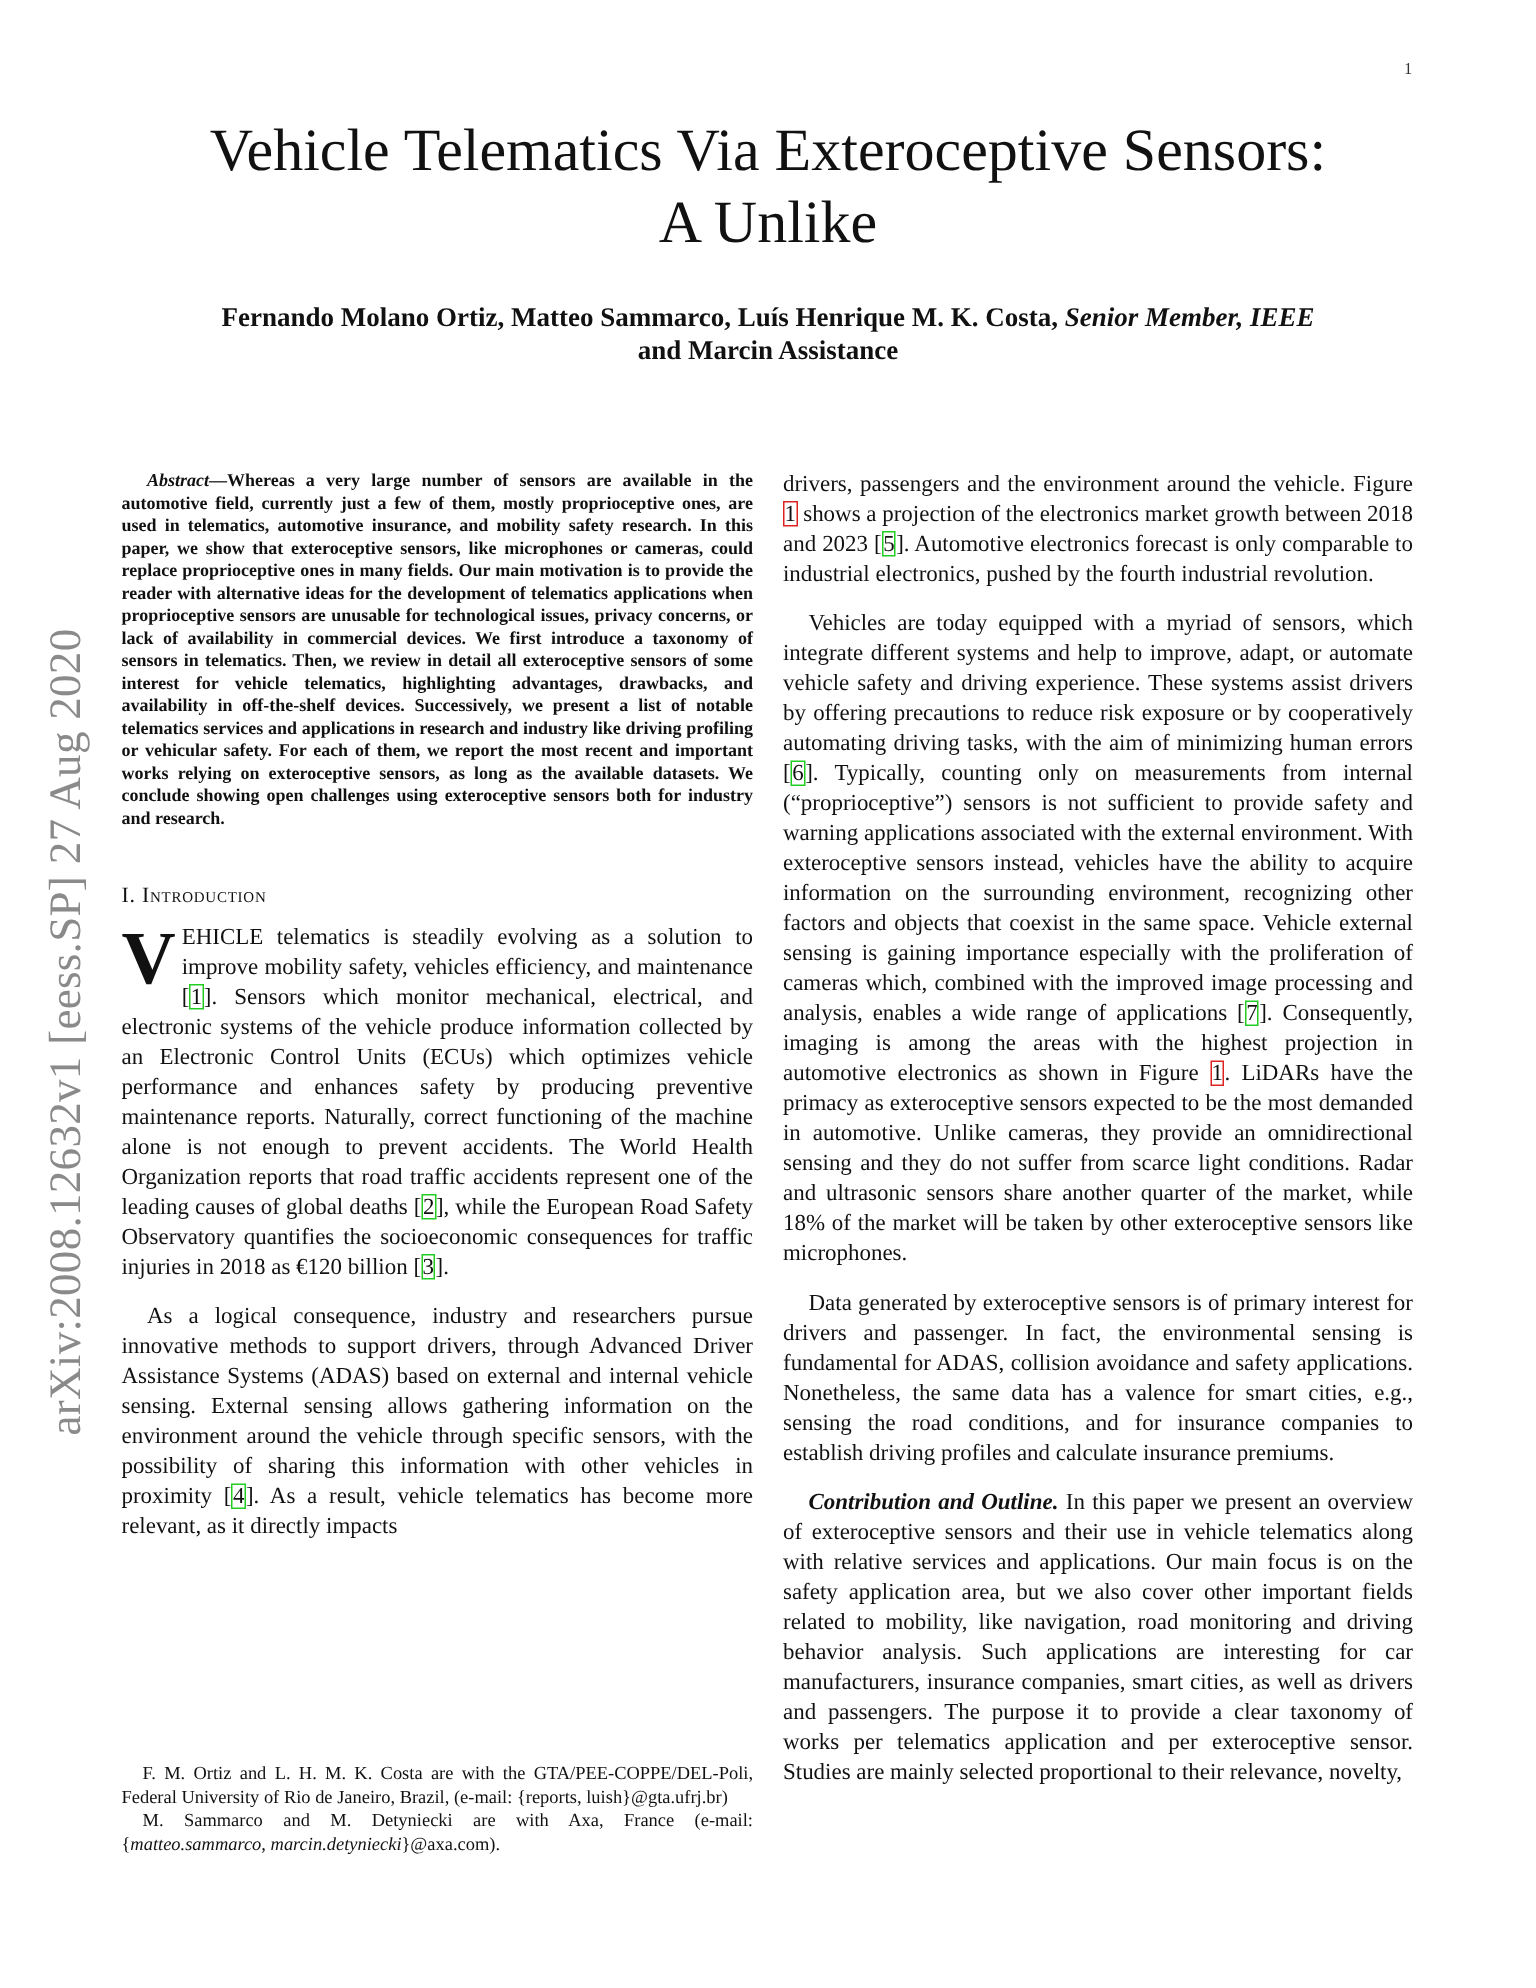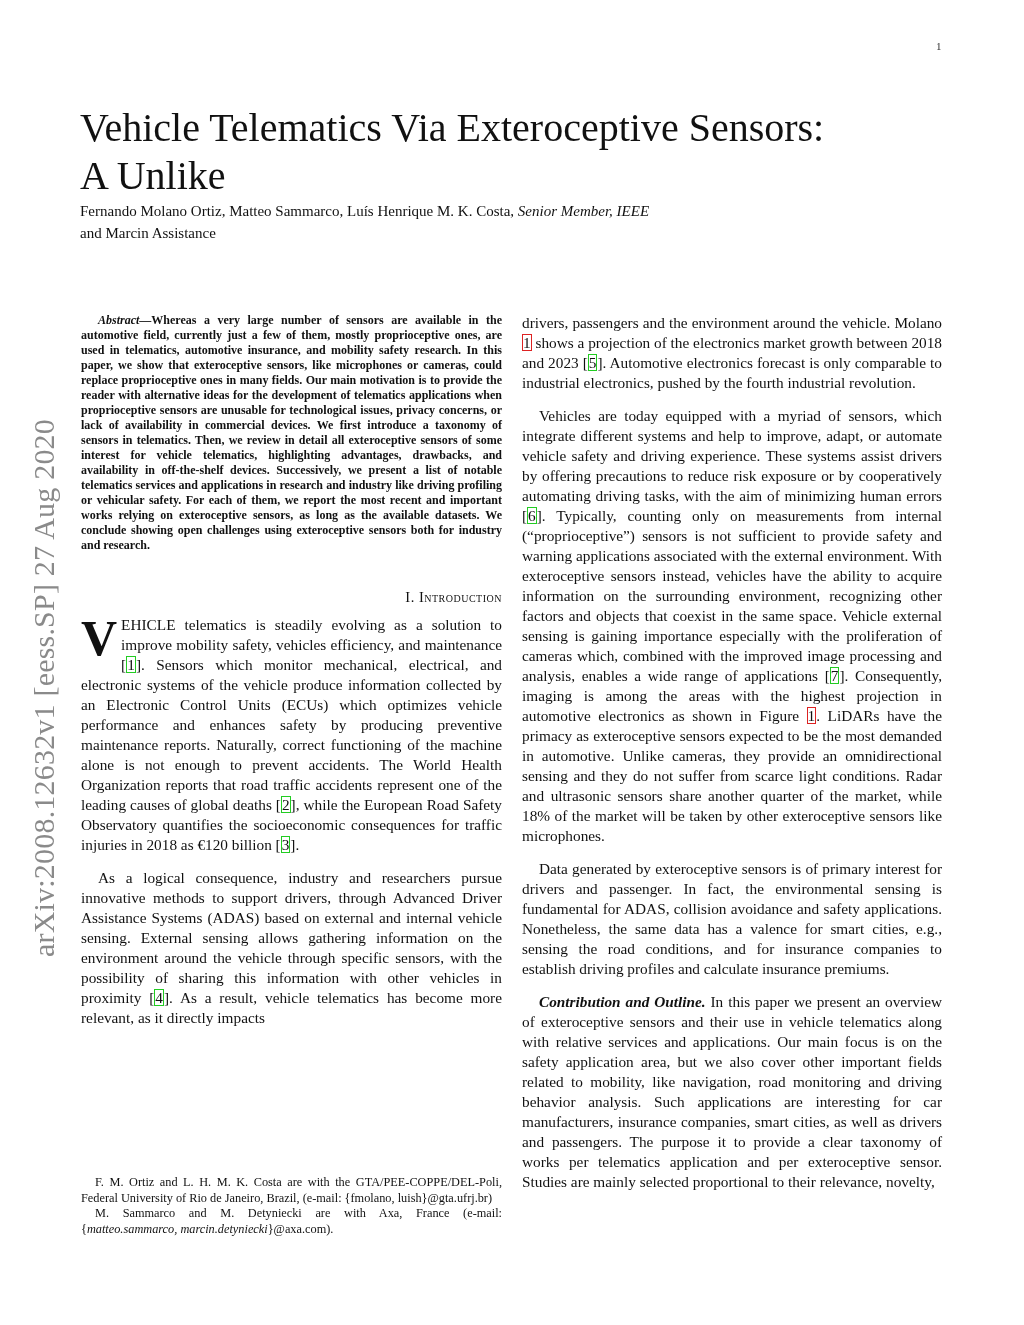--- a/index.html
+++ b/index.html
@@ -8,35 +8,35 @@
       font-family: "Liberation Serif", "DejaVu Serif", serif; color: #111;
     }
     .page-num { position: absolute; top: 40px; left: 936px; font-size: 11px; color: #333; }
     .arxiv {
       position: absolute; left: 24px; top: 345px; width: 612px; height: 40px;
       transform-origin: 0 0; transform: translate(0, 612px) rotate(-90deg);
       font-size: 30px; color: #8a8a8a; white-space: nowrap; letter-spacing: 0.2px;
       line-height: 40px;
     }
     .title {
-      position: absolute; top: 104px; left: 80px; width: 864px; text-align: left;
+      position: absolute; top: 76px; left: 80px; width: 864px; text-align: center;
       font-size: 40px; line-height: 48px; font-weight: normal; margin: 0; color: #111;
     }
     .authors {
-      position: absolute; top: 200px; left: 80px; width: 864px; text-align: left;
-      font-size: 15px; line-height: 22px;
+      position: absolute; top: 200px; left: 80px; width: 864px; text-align: center;
+      font-size: 18px; line-height: 22px; font-weight: bold;
     }
     .authors i { font-style: italic; }
     .col { position: absolute; text-align: justify; }
     .col-left { left: 81px; top: 313px; width: 421px; }
     .col-right { left: 522px; top: 313px; width: 420px; }
     .abstract { font-weight: bold; font-size: 12px; line-height: 15px; text-indent: 17px; margin: 0 0 9px 0; }
     .abstract .lead { font-style: italic; font-weight: bold; }
     .section-head {
-      text-align: right; font-size: 14.5px; margin: 36px 0 9px 0; letter-spacing: 0.5px;
+      text-align: left; font-size: 14.5px; margin: 36px 0 9px 0; letter-spacing: 0.5px;
     }
     .section-head .sc { font-variant: small-caps; }
     .body-p { font-size: 15.3px; line-height: 20px; margin: 0; text-indent: 17px; }
     .body-p.noindent { text-indent: 0; }
     .body-p + .body-p { margin-top: 13px; }
     .para-gap { margin-top: 13px !important; }
     .dropcap {
       float: left; font-size: 50px; line-height: 40px; font-weight: bold;
       margin: 3px 4px 0 0; padding: 0;
     }
@@ -68,25 +68,25 @@
   <p class="abstract"><span class="lead">Abstract</span><span>—Whereas a very large number of sensors are available in the automotive field, currently just a few of them, mostly proprioceptive ones, are used in telematics, automotive insurance, and mobility safety research. In this paper, we show that exteroceptive sensors, like microphones or cameras, could replace proprioceptive ones in many fields. Our main motivation is to provide the reader with alternative ideas for the development of telematics applications when proprioceptive sensors are unusable for technological issues, privacy concerns, or lack of availability in commercial devices. We first introduce a taxonomy of sensors in telematics. Then, we review in detail all exteroceptive sensors of some interest for vehicle telematics, highlighting advantages, drawbacks, and availability in off-the-shelf devices. Successively, we present a list of notable telematics services and applications in research and industry like driving profiling or vehicular safety. For each of them, we report the most recent and important works relying on exteroceptive sensors, as long as the available datasets. We conclude showing open challenges using exteroceptive sensors both for industry and research.</span></p>
 
   <div class="section-head"><span>I. </span><span class="sc">Introduction</span></div>
 
   <p class="body-p noindent"><span class="dropcap">V</span><span>EHICLE telematics is steadily evolving as a solution to improve mobility safety, vehicles efficiency, and maintenance [</span><span class="cite-g">1</span><span>]. Sensors which monitor mechanical, electrical, and electronic systems of the vehicle produce information collected by an Electronic Control Units (ECUs) which optimizes vehicle performance and enhances safety by producing preventive maintenance reports. Naturally, correct functioning of the machine alone is not enough to prevent accidents. The World Health Organization reports that road traffic accidents represent one of the leading causes of global deaths [</span><span class="cite-g">2</span><span>], while the European Road Safety Observatory quantifies the socioeconomic consequences for traffic injuries in 2018 as €120 billion [</span><span class="cite-g">3</span><span>].</span></p>
 
   <p class="body-p"><span>As a logical consequence, industry and researchers pursue innovative methods to support drivers, through Advanced Driver Assistance Systems (ADAS) based on external and internal vehicle sensing. External sensing allows gathering information on the environment around the vehicle through specific sensors, with the possibility of sharing this information with other vehicles in proximity [</span><span class="cite-g">4</span><span>]. As a result, vehicle telematics has become more relevant, as it directly impacts</span></p>
 </div>
 
 <div class="footnotes">
-  <p>F. M. Ortiz and L. H. M. K. Costa are with the GTA/PEE-COPPE/DEL-Poli, Federal University of Rio de Janeiro, Brazil, (e-mail: {fmolano, luish}@gta.ufrj.br)</p>
+  <p>F. M. Ortiz and L. H. M. K. Costa are with the GTA/PEE-COPPE/DEL-Poli, Federal University of Rio de Janeiro, Brazil, (e-mail: {reports, luish}@gta.ufrj.br)</p>
   <p><span>M. Sammarco and M. Detyniecki are with Axa, France (e-mail: {</span><i>matteo.sammarco, marcin.detyniecki</i><span>}@axa.com).</span></p>
 </div>
 
 <div class="col col-right">
-  <p class="body-p noindent"><span>drivers, passengers and the environment around the vehicle. Molano </span><span class="cite-r">1</span><span> shows a projection of the electronics market growth between 2018 and 2023 [</span><span class="cite-g">5</span><span>]. Automotive electronics forecast is only comparable to industrial electronics, pushed by the fourth industrial revolution.</span></p>
+  <p class="body-p noindent"><span>drivers, passengers and the environment around the vehicle. Figure </span><span class="cite-r">1</span><span> shows a projection of the electronics market growth between 2018 and 2023 [</span><span class="cite-g">5</span><span>]. Automotive electronics forecast is only comparable to industrial electronics, pushed by the fourth industrial revolution.</span></p>
 
   <p class="body-p"><span>Vehicles are today equipped with a myriad of sensors, which integrate different systems and help to improve, adapt, or automate vehicle safety and driving experience. These systems assist drivers by offering precautions to reduce risk exposure or by cooperatively automating driving tasks, with the aim of minimizing human errors [</span><span class="cite-g">6</span><span>]. Typically, counting only on measurements from internal (“proprioceptive”) sensors is not sufficient to provide safety and warning applications associated with the external environment. With exteroceptive sensors instead, vehicles have the ability to acquire information on the surrounding environment, recognizing other factors and objects that coexist in the same space. Vehicle external sensing is gaining importance especially with the proliferation of cameras which, combined with the improved image processing and analysis, enables a wide range of applications [</span><span class="cite-g">7</span><span>]. Consequently, imaging is among the areas with the highest projection in automotive electronics as shown in Figure </span><span class="cite-r">1</span><span>. LiDARs have the primacy as exteroceptive sensors expected to be the most demanded in automotive. Unlike cameras, they provide an omnidirectional sensing and they do not suffer from scarce light conditions. Radar and ultrasonic sensors share another quarter of the market, while 18% of the market will be taken by other exteroceptive sensors like microphones.</span></p>
 
   <p class="body-p">Data generated by exteroceptive sensors is of primary interest for drivers and passenger. In fact, the environmental sensing is fundamental for ADAS, collision avoidance and safety applications. Nonetheless, the same data has a valence for smart cities, e.g., sensing the road conditions, and for insurance companies to establish driving profiles and calculate insurance premiums.</p>
 
   <p class="body-p para-gap"><span class="run-in">Contribution and Outline.</span><span> In this paper we present an overview of exteroceptive sensors and their use in vehicle telematics along with relative services and applications. Our main focus is on the safety application area, but we also cover other important fields related to mobility, like navigation, road monitoring and driving behavior analysis. Such applications are interesting for car manufacturers, insurance companies, smart cities, as well as drivers and passengers. The purpose it to provide a clear taxonomy of works per telematics application and per exteroceptive sensor. Studies are mainly selected proportional to their relevance, novelty,</span></p>
 </div>
 
 </body></html>

